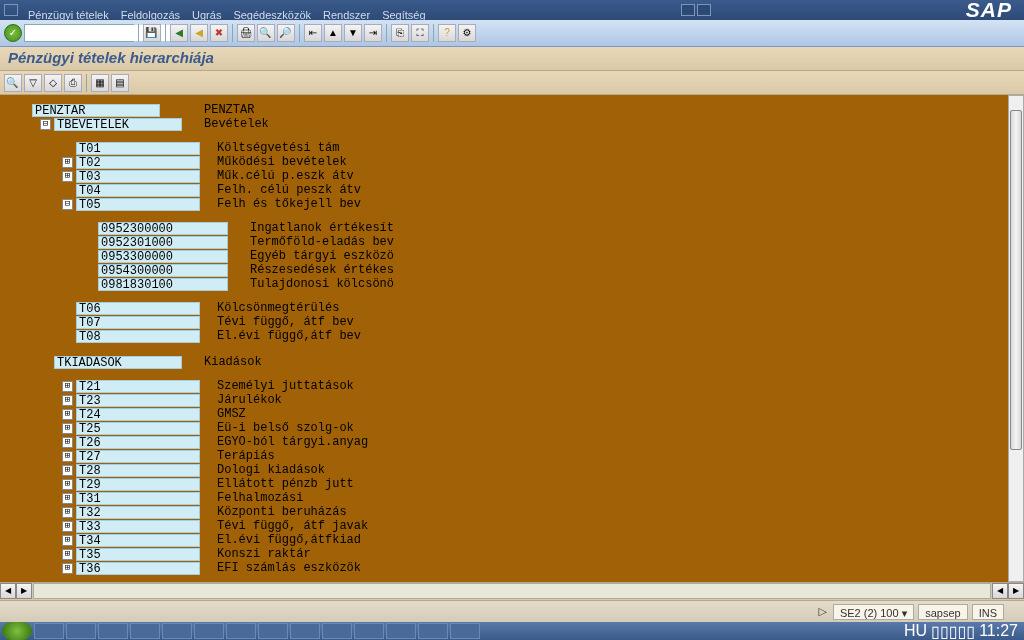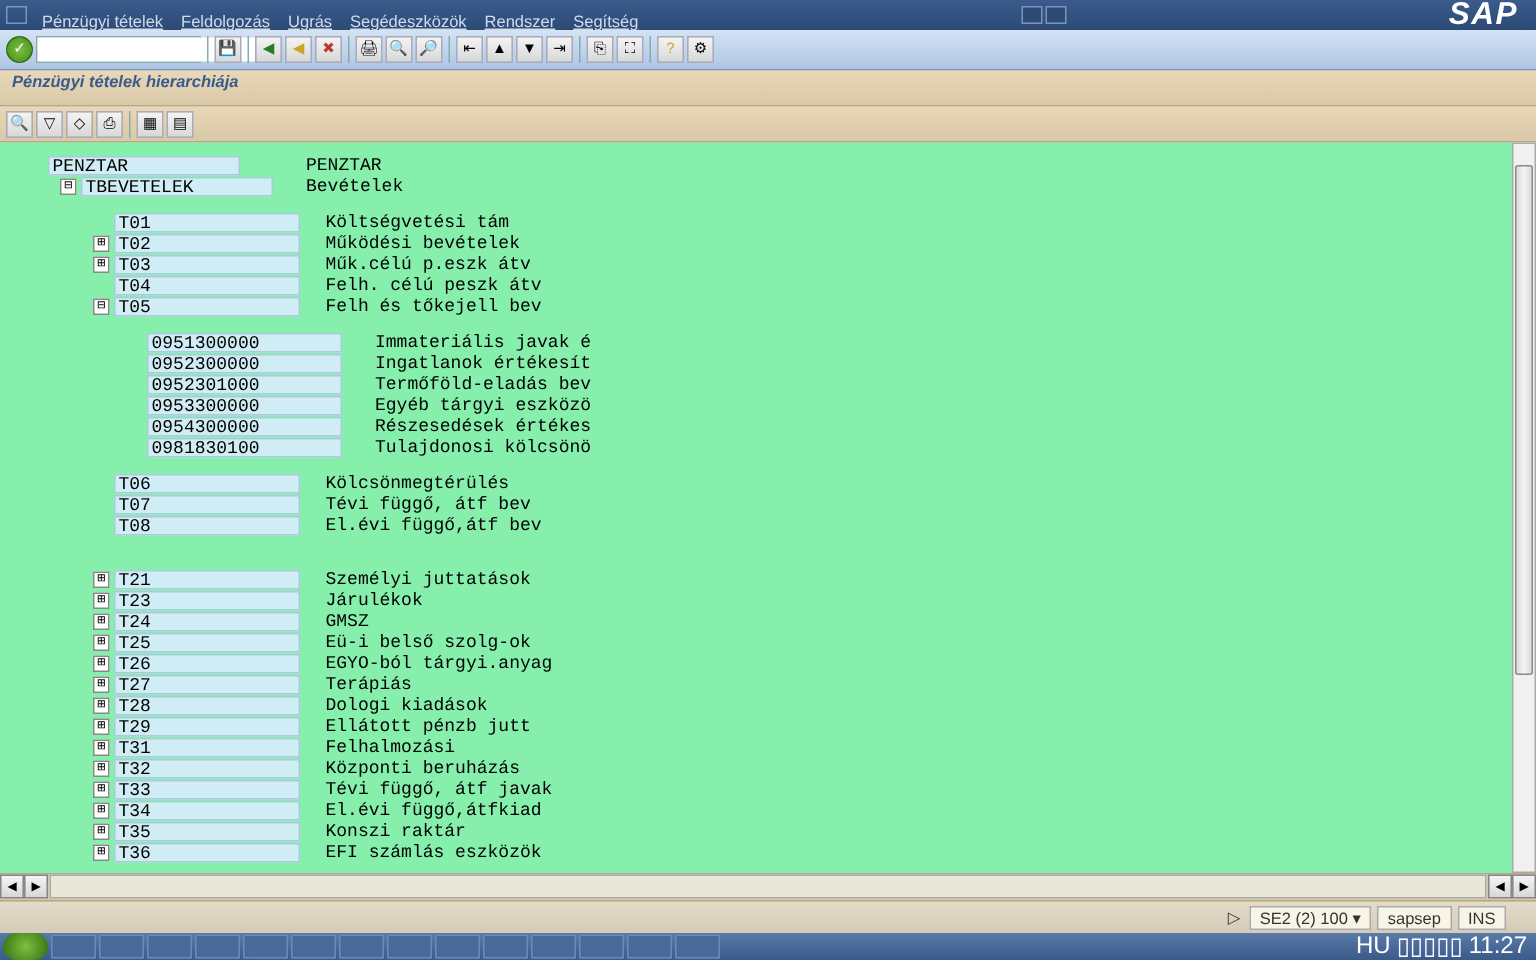--- a/index.html
+++ b/index.html
@@ -104,41 +104,41 @@
   font-size: 10px;
   text-align: center;
   line-height: 16px;
   cursor: pointer;
 }
 .titlebar {
   background: linear-gradient(to bottom, #e8d8b8, #d9c9a8);
   height: 24px;
   border-bottom: 1px solid #b8a888;
   padding: 2px 8px;
-  font-size: 11px;
+  font-size: 15px;
   font-style: italic;
   font-weight: bold;
   color: #3a5b8c;
 }
 .apptoolbar {
   background: linear-gradient(to bottom, #e8d8b8, #d9c9a8);
   height: 24px;
   border-bottom: 1px solid #b8a888;
   display: flex;
   align-items: center;
   padding: 0 4px;
   gap: 2px;
 }
 .content {
   position: absolute;
   top: 95px;
   left: 0;
   right: 0;
   bottom: 58px;
-  background: #86efac;
+  background: #a16207;
   overflow: hidden;
 }
 .tree {
   padding: 8px 4px 4px 18px;
   font-family: "Courier New", monospace;
   font-size: 12px;
   color: #000;
   line-height: 14px;
 }
 .tree-row {
@@ -373,25 +373,20 @@
         <span class="desc-cell desc-col d2">Felh. célú peszk átv</span>
       </div>
       <div class="tree-row level3">
         <span class="tree-toggle">⊟</span>
         <span class="code-cell">T05</span>
         <span class="desc-cell desc-col d2">Felh és tőkejell bev</span>
       </div>
       <div style="height: 10px;"></div>
       <div class="tree-row level4">
         <span class="tree-spacer"></span>
-        <span class="code-cell">0951300000</span>
-        <span class="desc-cell desc-col d3">Immateriális javak é</span>
-      </div>
-      <div class="tree-row level4">
-        <span class="tree-spacer"></span>
         <span class="code-cell">0952300000</span>
         <span class="desc-cell desc-col d3">Ingatlanok értékesít</span>
       </div>
       <div class="tree-row level4">
         <span class="tree-spacer"></span>
         <span class="code-cell">0952301000</span>
         <span class="desc-cell desc-col d3">Termőföld-eladás bev</span>
       </div>
       <div class="tree-row level4">
         <span class="tree-spacer"></span>
@@ -418,20 +413,25 @@
         <span class="tree-spacer"></span>
         <span class="code-cell">T07</span>
         <span class="desc-cell desc-col d2">Tévi függő, átf bev</span>
       </div>
       <div class="tree-row level3">
         <span class="tree-spacer"></span>
         <span class="code-cell">T08</span>
         <span class="desc-cell desc-col d2">El.évi függő,átf bev</span>
       </div>
       <div style="height: 12px;"></div>
+      <div class="tree-row level2">
+        <span class="tree-spacer"></span>
+        <span class="code-cell">TKIADASOK</span>
+        <span class="desc-cell desc-col d1">Kiadások</span>
+      </div>
       <div style="height: 10px;"></div>
       <div class="tree-row level3">
         <span class="tree-toggle">⊞</span>
         <span class="code-cell">T21</span>
         <span class="desc-cell desc-col d2">Személyi juttatások</span>
       </div>
       <div class="tree-row level3">
         <span class="tree-toggle">⊞</span>
         <span class="code-cell">T23</span>
         <span class="desc-cell desc-col d2">Járulékok</span>

